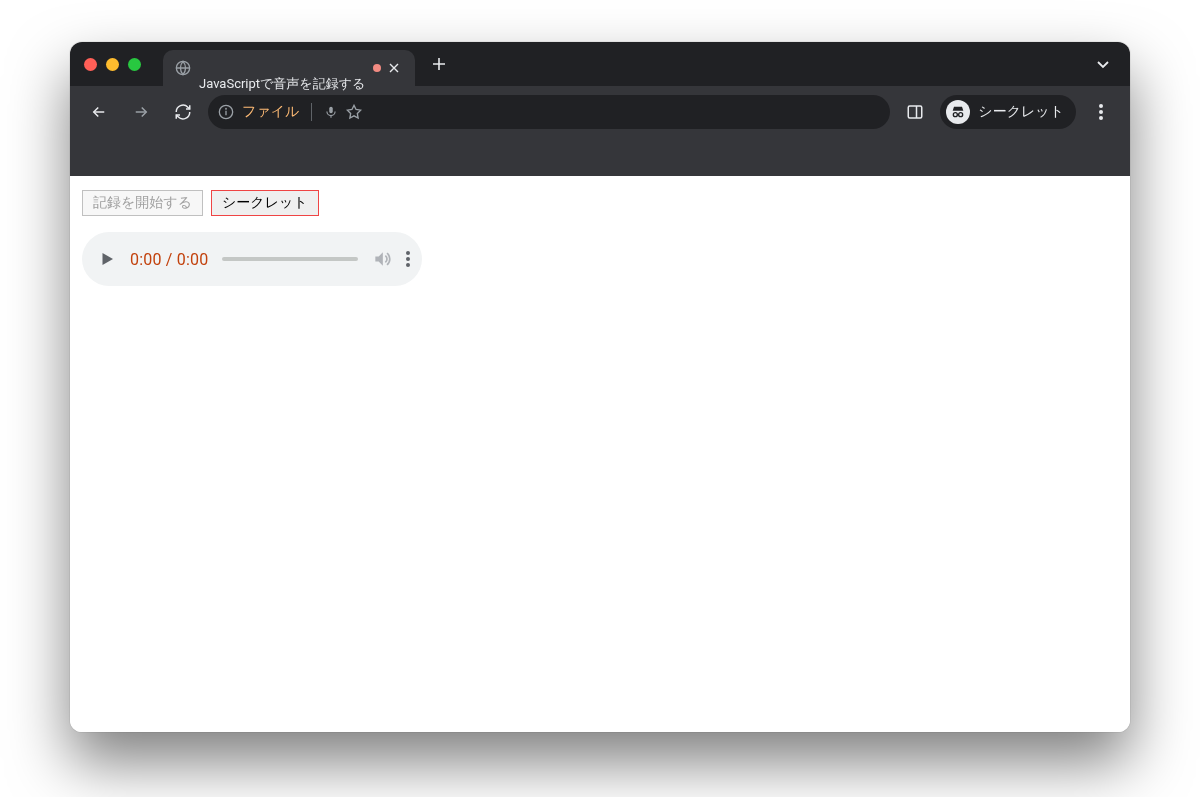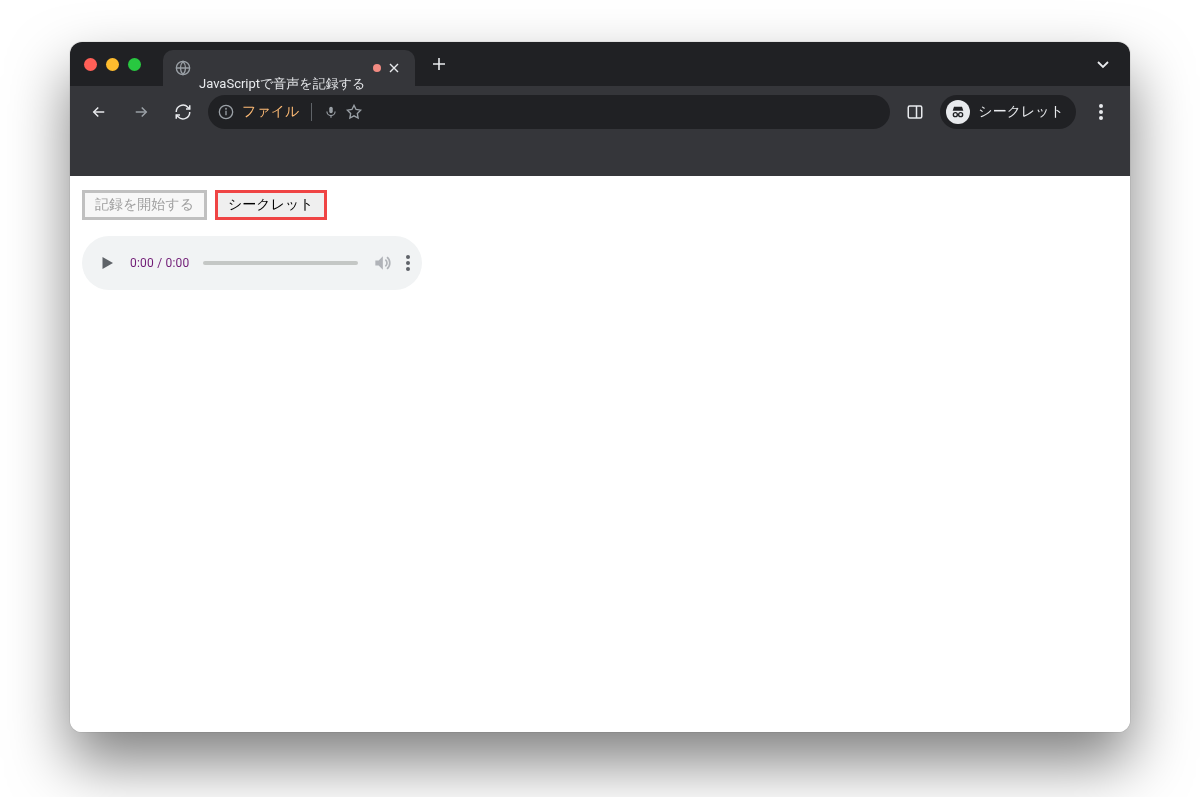--- a/index.html
+++ b/index.html
@@ -114,21 +114,21 @@
 
   .page {
     background: #fff;
     height: calc(100% - 44px - 52px - 38px);
     padding: 14px 12px;
   }
   .btn-row { display:flex; gap:8px; margin-bottom: 16px; }
   .page-btn {
     font-size: 14px;
     padding: 3px 10px;
-    border: 3px solid #ef4444;
+    border: 1px solid #ef4444;
     background: #efefef;
     color: #000;
     font-family: inherit;
   }
   .page-btn[disabled] {
     color: #a0a0a0;
     border-color: #c0c0c0;
     background: #f7f7f7;
   }
   .audio-player {
@@ -136,21 +136,21 @@
     height: 54px;
     background: #f1f3f4;
     border-radius: 27px;
     display:flex;
     align-items:center;
     padding: 0 12px 0 16px;
     gap: 14px;
     color:#5f6368;
   }
   .audio-player .play { color:#5f6368; }
-  .audio-player .time { color:#701a75; font-size:12px; letter-spacing:0.2px; white-space:nowrap; }
+  .audio-player .time { color:#c2410c; font-size:16px; letter-spacing:0.2px; white-space:nowrap; }
   .audio-player .track {
     flex:1; height:4px; background:#c4c7c5; border-radius:2px;
   }
   .audio-player .vol { color:#b0b3b8; }
   .audio-player .kebab { color:#5f6368; }
   svg { display:block; }
 </style>
 </head>
 <body>
 

